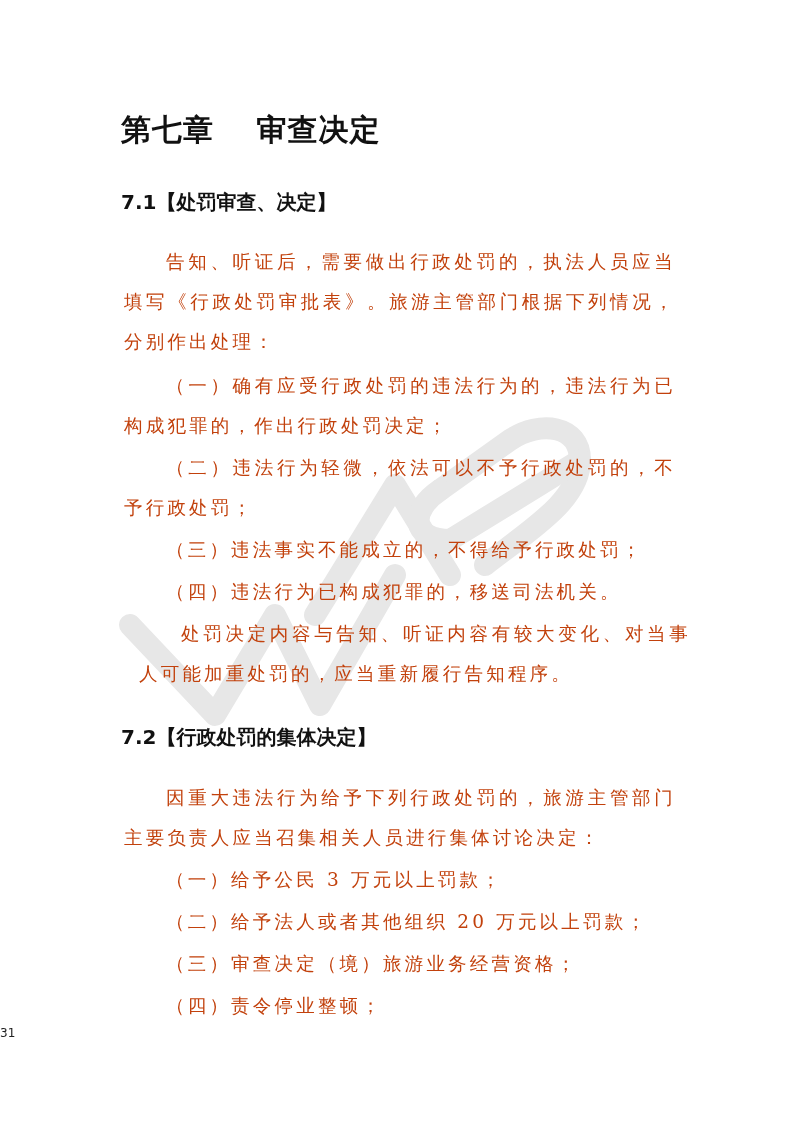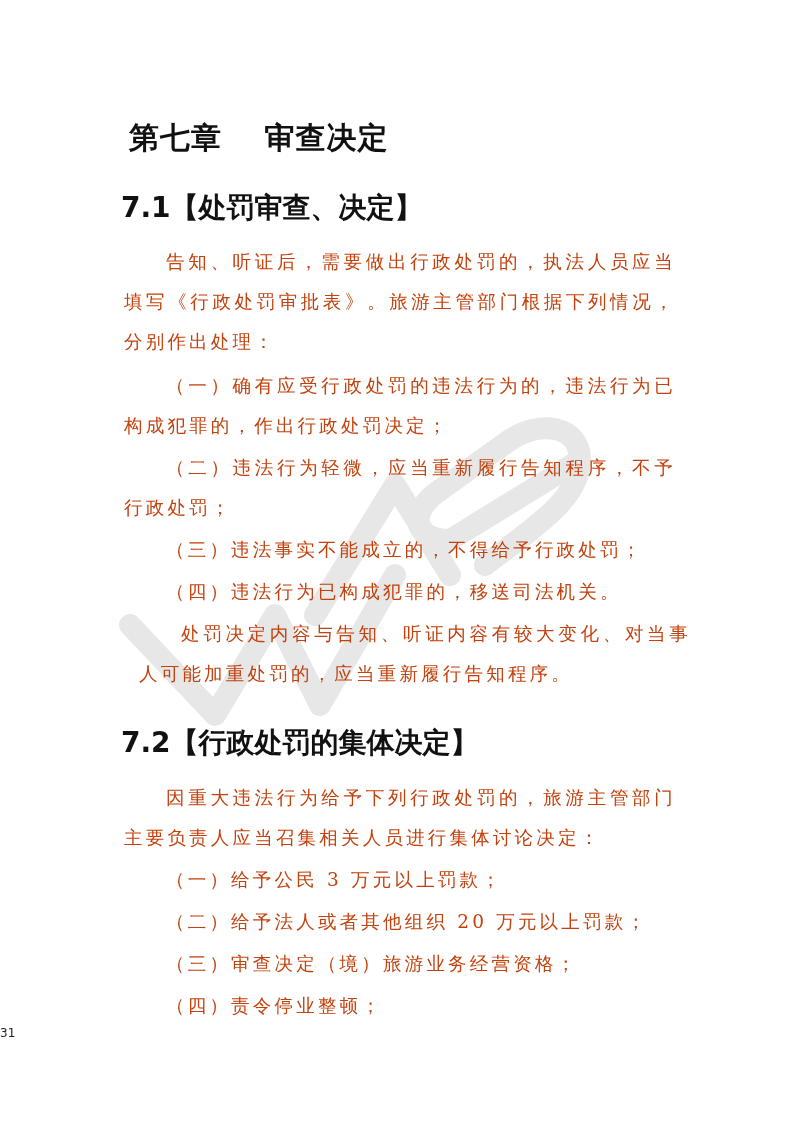--- a/index.html
+++ b/index.html
@@ -39,29 +39,29 @@
     }
     .chapter-title {
       position: absolute;
       top: 110px;
       left: 0;
       font-family: "DejaVu Sans", "Liberation Sans", sans-serif;
       font-weight: bold;
       font-size: 30px;
       letter-spacing: 1px;
       white-space: pre;
-      margin: 8px;
+      margin: 0;
       color: #111;
     }
     .section-heading {
       position: absolute;
       left: 0;
       font-family: "DejaVu Sans", "Liberation Sans", sans-serif;
       font-weight: bold;
-      font-size: 28px;
+      font-size: 20px;
       margin: 0;
       color: #111;
       white-space: nowrap;
     }
     .para {
       position: absolute;
       left: 3px;
       width: 552px;
       font-size: 18.5px;
       line-height: 40px;
@@ -101,21 +101,21 @@
   </svg>
 
   <div class="content">
 
     <h1 class="chapter-title">第七章　 审查决定</h1>
 
     <h2 class="section-heading" style="top:189px;">7.1【处罚审查、决定】</h2>
 
     <p class="para indent" style="top:242px;">告知、听证后，需要做出行政处罚的，执法人员应当填写《行政处罚审批表》。旅游主管部门根据下列情况，分别作出处理：</p>
     <p class="para indent2" style="top:366px;">（一）确有应受行政处罚的违法行为的，违法行为已构成犯罪的，作出行政处罚决定；</p>
-    <p class="para indent2" style="top:448px;">（二）违法行为轻微，应当重新履行告知程序，不予行政处罚；</p>
+    <p class="para indent2" style="top:448px;">（二）违法行为轻微，依法可以不予行政处罚的，不予行政处罚；</p>
     <p class="para indent2" style="top:530px;">（三）违法事实不能成立的，不得给予行政处罚；</p>
     <p class="para indent2" style="top:572px;">（四）违法行为已构成犯罪的，移送司法机关。</p>
     <p class="para indent" style="top:614px;margin-left:15px;">处罚决定内容与告知、听证内容有较大变化、对当事人可能加重处罚的，应当重新履行告知程序。</p>
 
     <h2 class="section-heading" style="top:724px;">7.2【行政处罚的集体决定】</h2>
 
     <p class="para indent" style="top:778px;">因重大违法行为给予下列行政处罚的，旅游主管部门主要负责人应当召集相关人员进行集体讨论决定：</p>
     <p class="para indent2" style="top:860px;">（一）给予公民 3 万元以上罚款；</p>
     <p class="para indent2" style="top:902px;">（二）给予法人或者其他组织 20 万元以上罚款；</p>
     <p class="para indent2" style="top:944px;">（三）审查决定（境）旅游业务经营资格；</p>

